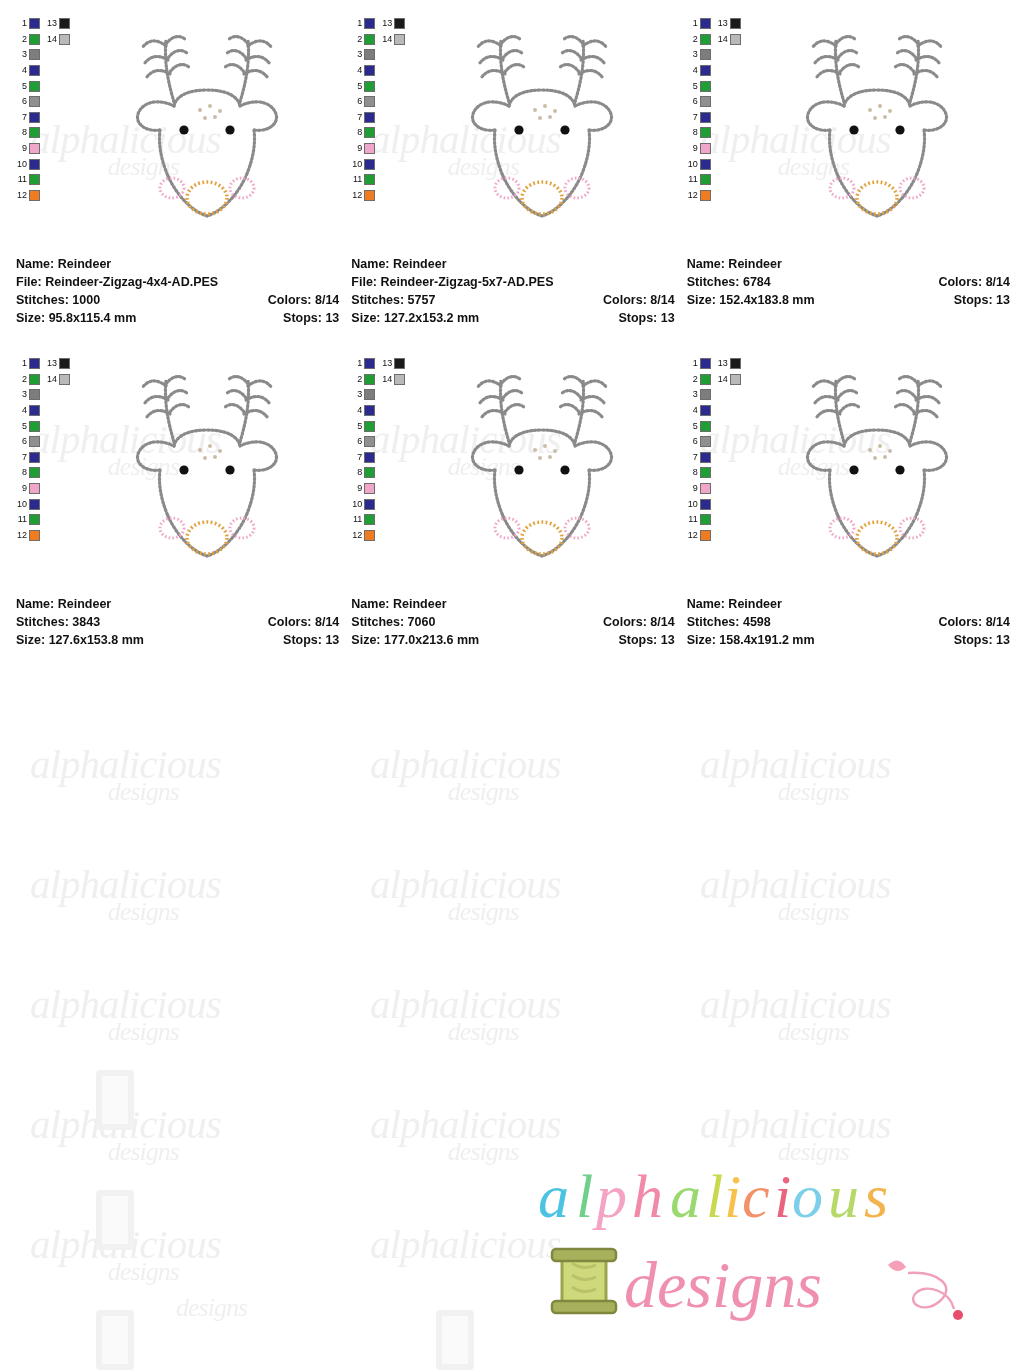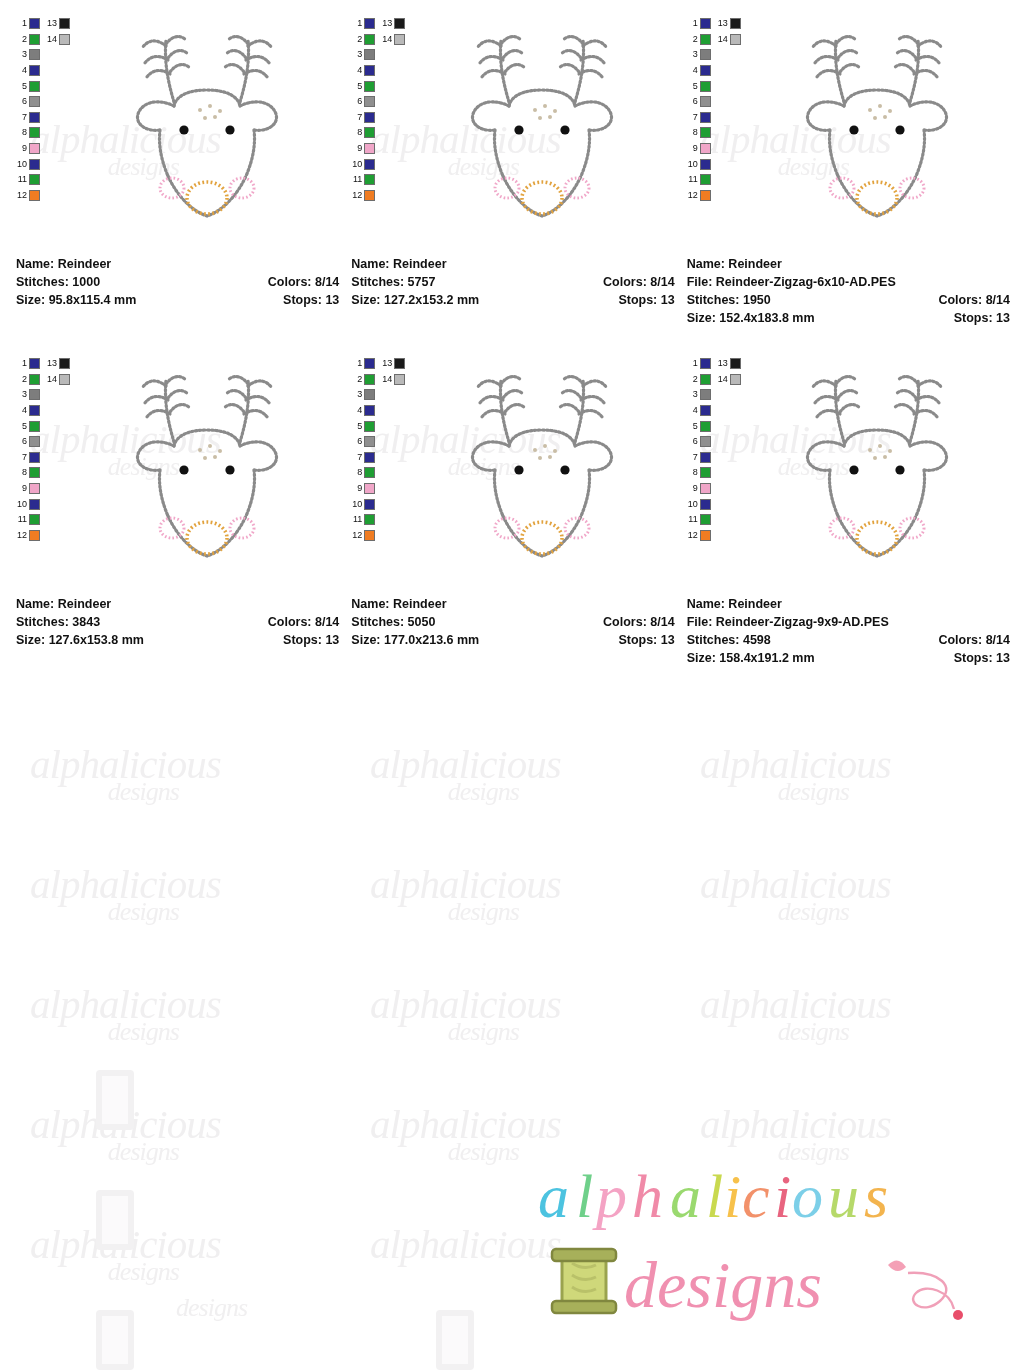--- a/index.html
+++ b/index.html
@@ -329,20 +329,21 @@
             <circle cx="103" cy="108" r="2" fill="#c9bda6"></circle>
             <circle cx="113" cy="107" r="2" fill="#c9bda6"></circle>
             <ellipse cx="70" cy="178" rx="12" ry="10" fill="none" stroke="#f0a6c8" stroke-width="3" stroke-dasharray="1.6 2.2"></ellipse>
             <ellipse cx="140" cy="178" rx="12" ry="10" fill="none" stroke="#f0a6c8" stroke-width="3" stroke-dasharray="1.6 2.2"></ellipse>
             <ellipse cx="105" cy="188" rx="20" ry="16" fill="none" stroke="#e2a33f" stroke-width="3.6" stroke-dasharray="1.8 2.4"></ellipse>
           </svg>
         </div>
       </div>
       <div class="info">
         <div><span>Name:</span> <span>Reindeer</span></div>
+        <div><span>File:</span> <span>Reindeer-Zigzag-4x4-AD.PES</span></div>
         <div class="row2">
           <span><span>Stitches:</span> <span>1000</span></span>
           <span><span>Colors:</span> <span>8/14</span></span>
         </div>
         <div class="row2">
           <span><span>Size:</span> <span>95.8x115.4 mm</span></span>
           <span><span>Stops:</span> <span>13</span></span>
         </div>
       </div>
     </div>
@@ -435,20 +436,21 @@
             <circle cx="103" cy="108" r="2" fill="#c9bda6"></circle>
             <circle cx="113" cy="107" r="2" fill="#c9bda6"></circle>
             <ellipse cx="70" cy="178" rx="12" ry="10" fill="none" stroke="#f0a6c8" stroke-width="3" stroke-dasharray="1.6 2.2"></ellipse>
             <ellipse cx="140" cy="178" rx="12" ry="10" fill="none" stroke="#f0a6c8" stroke-width="3" stroke-dasharray="1.6 2.2"></ellipse>
             <ellipse cx="105" cy="188" rx="20" ry="16" fill="none" stroke="#e2a33f" stroke-width="3.6" stroke-dasharray="1.8 2.4"></ellipse>
           </svg>
         </div>
       </div>
       <div class="info">
         <div><span>Name:</span> <span>Reindeer</span></div>
+        <div><span>File:</span> <span>Reindeer-Zigzag-5x7-AD.PES</span></div>
         <div class="row2">
           <span><span>Stitches:</span> <span>5757</span></span>
           <span><span>Colors:</span> <span>8/14</span></span>
         </div>
         <div class="row2">
           <span><span>Size:</span> <span>127.2x153.2 mm</span></span>
           <span><span>Stops:</span> <span>13</span></span>
         </div>
       </div>
     </div>
@@ -541,23 +543,22 @@
             <circle cx="103" cy="108" r="2" fill="#c9bda6"></circle>
             <circle cx="113" cy="107" r="2" fill="#c9bda6"></circle>
             <ellipse cx="70" cy="178" rx="12" ry="10" fill="none" stroke="#f0a6c8" stroke-width="3" stroke-dasharray="1.6 2.2"></ellipse>
             <ellipse cx="140" cy="178" rx="12" ry="10" fill="none" stroke="#f0a6c8" stroke-width="3" stroke-dasharray="1.6 2.2"></ellipse>
             <ellipse cx="105" cy="188" rx="20" ry="16" fill="none" stroke="#e2a33f" stroke-width="3.6" stroke-dasharray="1.8 2.4"></ellipse>
           </svg>
         </div>
       </div>
       <div class="info">
         <div><span>Name:</span> <span>Reindeer</span></div>
-        <div><span>File:</span> <span>Reindeer-Zigzag-6x10-AD.PES</span></div>
-        <div class="row2">
-          <span><span>Stitches:</span> <span>1950</span></span>
+        <div class="row2">
+          <span><span>Stitches:</span> <span>6784</span></span>
           <span><span>Colors:</span> <span>8/14</span></span>
         </div>
         <div class="row2">
           <span><span>Size:</span> <span>152.4x183.8 mm</span></span>
           <span><span>Stops:</span> <span>13</span></span>
         </div>
       </div>
     </div>
 
     <div class="card">
@@ -755,21 +756,21 @@
             <circle cx="113" cy="107" r="2" fill="#c9bda6"></circle>
             <ellipse cx="70" cy="178" rx="12" ry="10" fill="none" stroke="#f0a6c8" stroke-width="3" stroke-dasharray="1.6 2.2"></ellipse>
             <ellipse cx="140" cy="178" rx="12" ry="10" fill="none" stroke="#f0a6c8" stroke-width="3" stroke-dasharray="1.6 2.2"></ellipse>
             <ellipse cx="105" cy="188" rx="20" ry="16" fill="none" stroke="#e2a33f" stroke-width="3.6" stroke-dasharray="1.8 2.4"></ellipse>
           </svg>
         </div>
       </div>
       <div class="info">
         <div><span>Name:</span> <span>Reindeer</span></div>
         <div class="row2">
-          <span><span>Stitches:</span> <span>5050</span></span>
+          <span><span>Stitches:</span> <span>7060</span></span>
           <span><span>Colors:</span> <span>8/14</span></span>
         </div>
         <div class="row2">
           <span><span>Size:</span> <span>177.0x213.6 mm</span></span>
           <span><span>Stops:</span> <span>13</span></span>
         </div>
       </div>
     </div>
 
     <div class="card">
@@ -860,21 +861,20 @@
             <circle cx="103" cy="108" r="2" fill="#c9bda6"></circle>
             <circle cx="113" cy="107" r="2" fill="#c9bda6"></circle>
             <ellipse cx="70" cy="178" rx="12" ry="10" fill="none" stroke="#f0a6c8" stroke-width="3" stroke-dasharray="1.6 2.2"></ellipse>
             <ellipse cx="140" cy="178" rx="12" ry="10" fill="none" stroke="#f0a6c8" stroke-width="3" stroke-dasharray="1.6 2.2"></ellipse>
             <ellipse cx="105" cy="188" rx="20" ry="16" fill="none" stroke="#e2a33f" stroke-width="3.6" stroke-dasharray="1.8 2.4"></ellipse>
           </svg>
         </div>
       </div>
       <div class="info">
         <div><span>Name:</span> <span>Reindeer</span></div>
-        <div><span>File:</span> <span>Reindeer-Zigzag-9x9-AD.PES</span></div>
         <div class="row2">
           <span><span>Stitches:</span> <span>4598</span></span>
           <span><span>Colors:</span> <span>8/14</span></span>
         </div>
         <div class="row2">
           <span><span>Size:</span> <span>158.4x191.2 mm</span></span>
           <span><span>Stops:</span> <span>13</span></span>
         </div>
       </div>
     </div>

